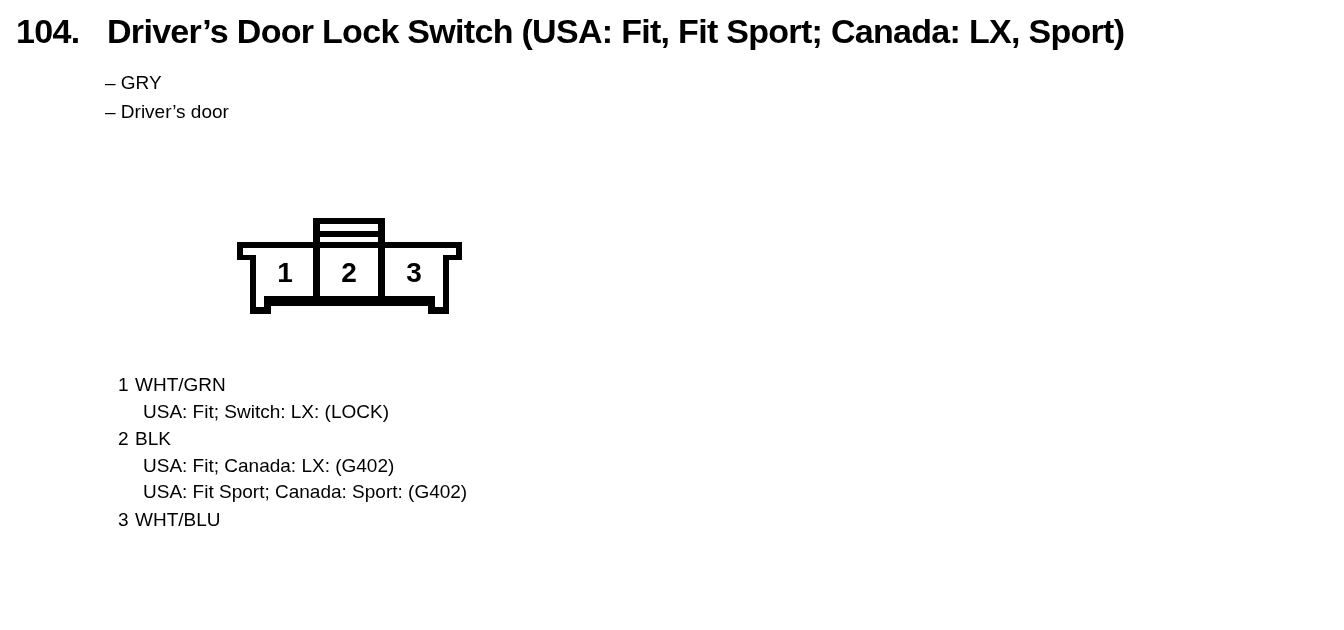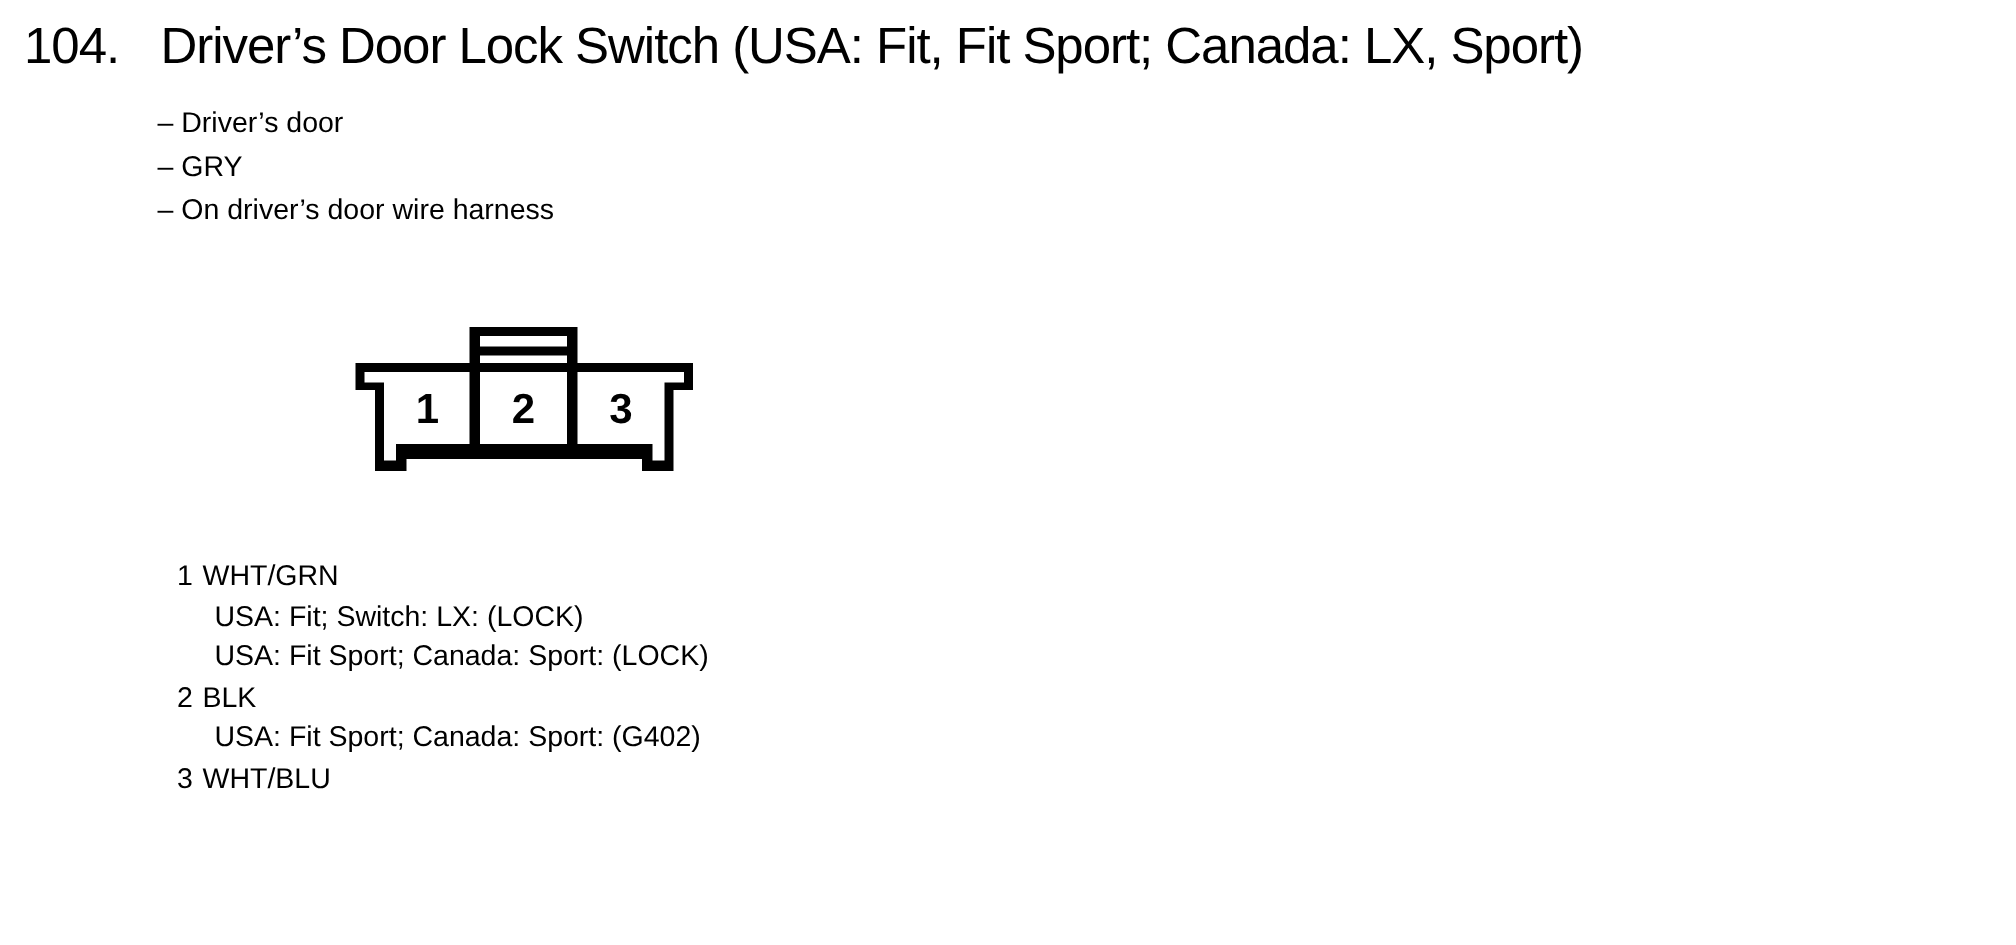--- a/index.html
+++ b/index.html
@@ -17,21 +17,21 @@
     overflow: hidden;
   }
 
   
   .header {
     position: absolute;
     left: 16px;
     top: 9px;
     display: flex;
     align-items: flex-end;
-    font-weight: normal;
+    font-weight: bold;
     font-size: 34px;
     line-height: 44px;
     letter-spacing: -0.7px;
     white-space: nowrap;
   }
   .header .num {
     display: inline-block;
     width: 91px;
     flex: 0 0 91px;
   }
@@ -88,23 +88,22 @@
 <body>
 
 <div class="canvas">
 
   <div class="header">
     <span class="num">104.</span>
     <span class="title">Driver’s Door Lock Switch (USA: Fit, Fit Sport; Canada: LX, Sport)</span>
   </div>
 
   <div class="attributes">
+    <div>– GRY</div>
     <div>– Driver’s door</div>
-    <div>– GRY</div>
-    <div>– On driver’s door wire harness</div>
   </div>
 
   <svg class="connector-svg" width="245" height="110" viewBox="230 210 245 110" xmlns="http://www.w3.org/2000/svg">
 
     <rect x="313" y="218" width="72" height="31" fill="#000000"></rect>
 
     <rect x="320" y="224" width="58" height="7" fill="#ffffff"></rect>
     <rect x="320" y="237" width="58" height="6" fill="#ffffff"></rect>
 
     <path d="M237,242 H462 V260 H449 V314 H428 V306 H271 V314 H250 V260 H237 Z" fill="#000000"></path>
@@ -123,28 +122,28 @@
   </svg>
 
   <div class="pin-list">
 
     <div class="pin-group">
       <div class="pin-header">
         <span class="pin-num">1</span>
         <span class="pin-color">WHT/GRN</span>
       </div>
       <div class="pin-detail">USA: Fit; Switch: LX: (LOCK)</div>
-      <div class="pin-detail">USA: Fit Sport; Canada: Sport: (LOCK)</div>
     </div>
 
     <div class="pin-group">
       <div class="pin-header">
         <span class="pin-num">2</span>
         <span class="pin-color">BLK</span>
       </div>
+      <div class="pin-detail">USA: Fit; Canada: LX: (G402)</div>
       <div class="pin-detail">USA: Fit Sport; Canada: Sport: (G402)</div>
     </div>
 
     <div class="pin-group">
       <div class="pin-header">
         <span class="pin-num">3</span>
         <span class="pin-color">WHT/BLU</span>
       </div>
     </div>
 

